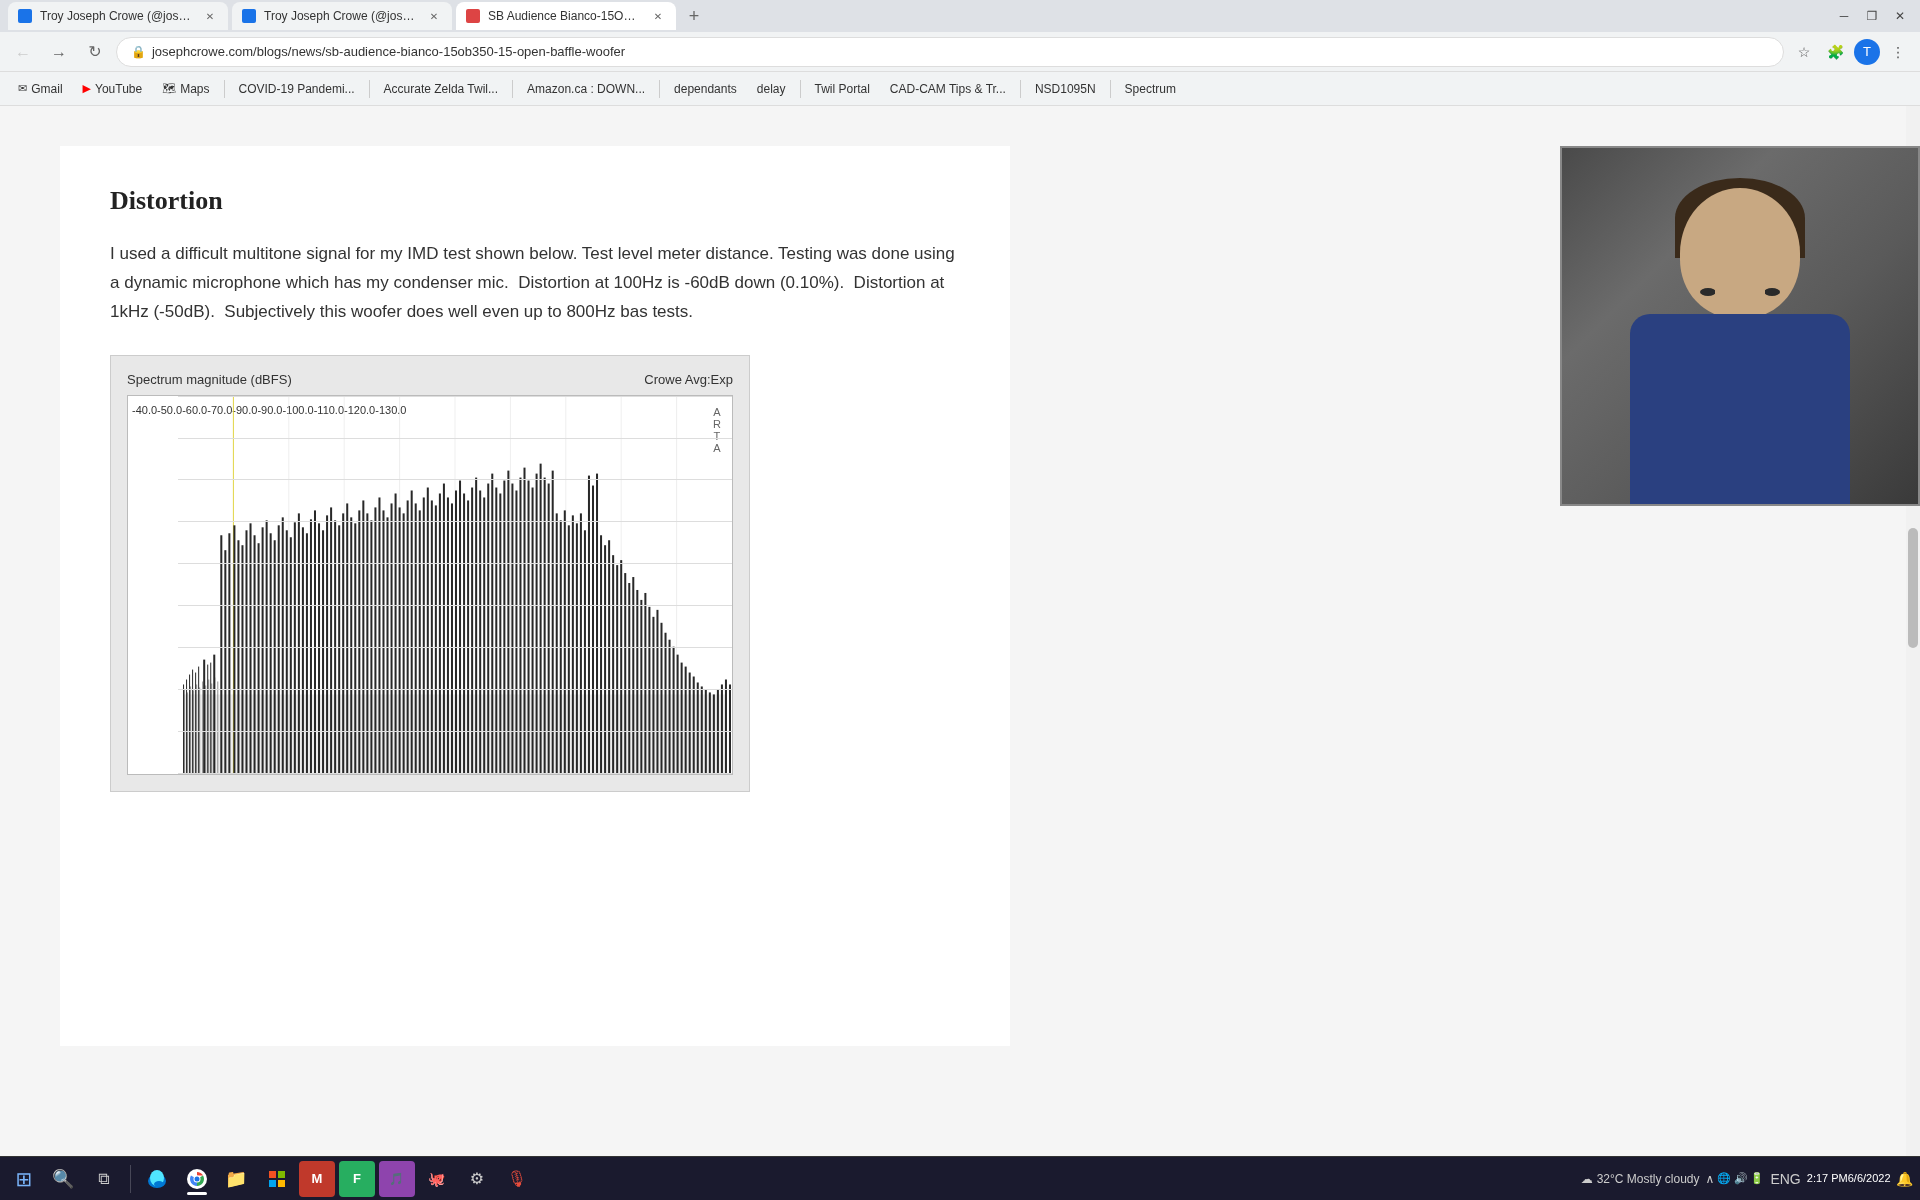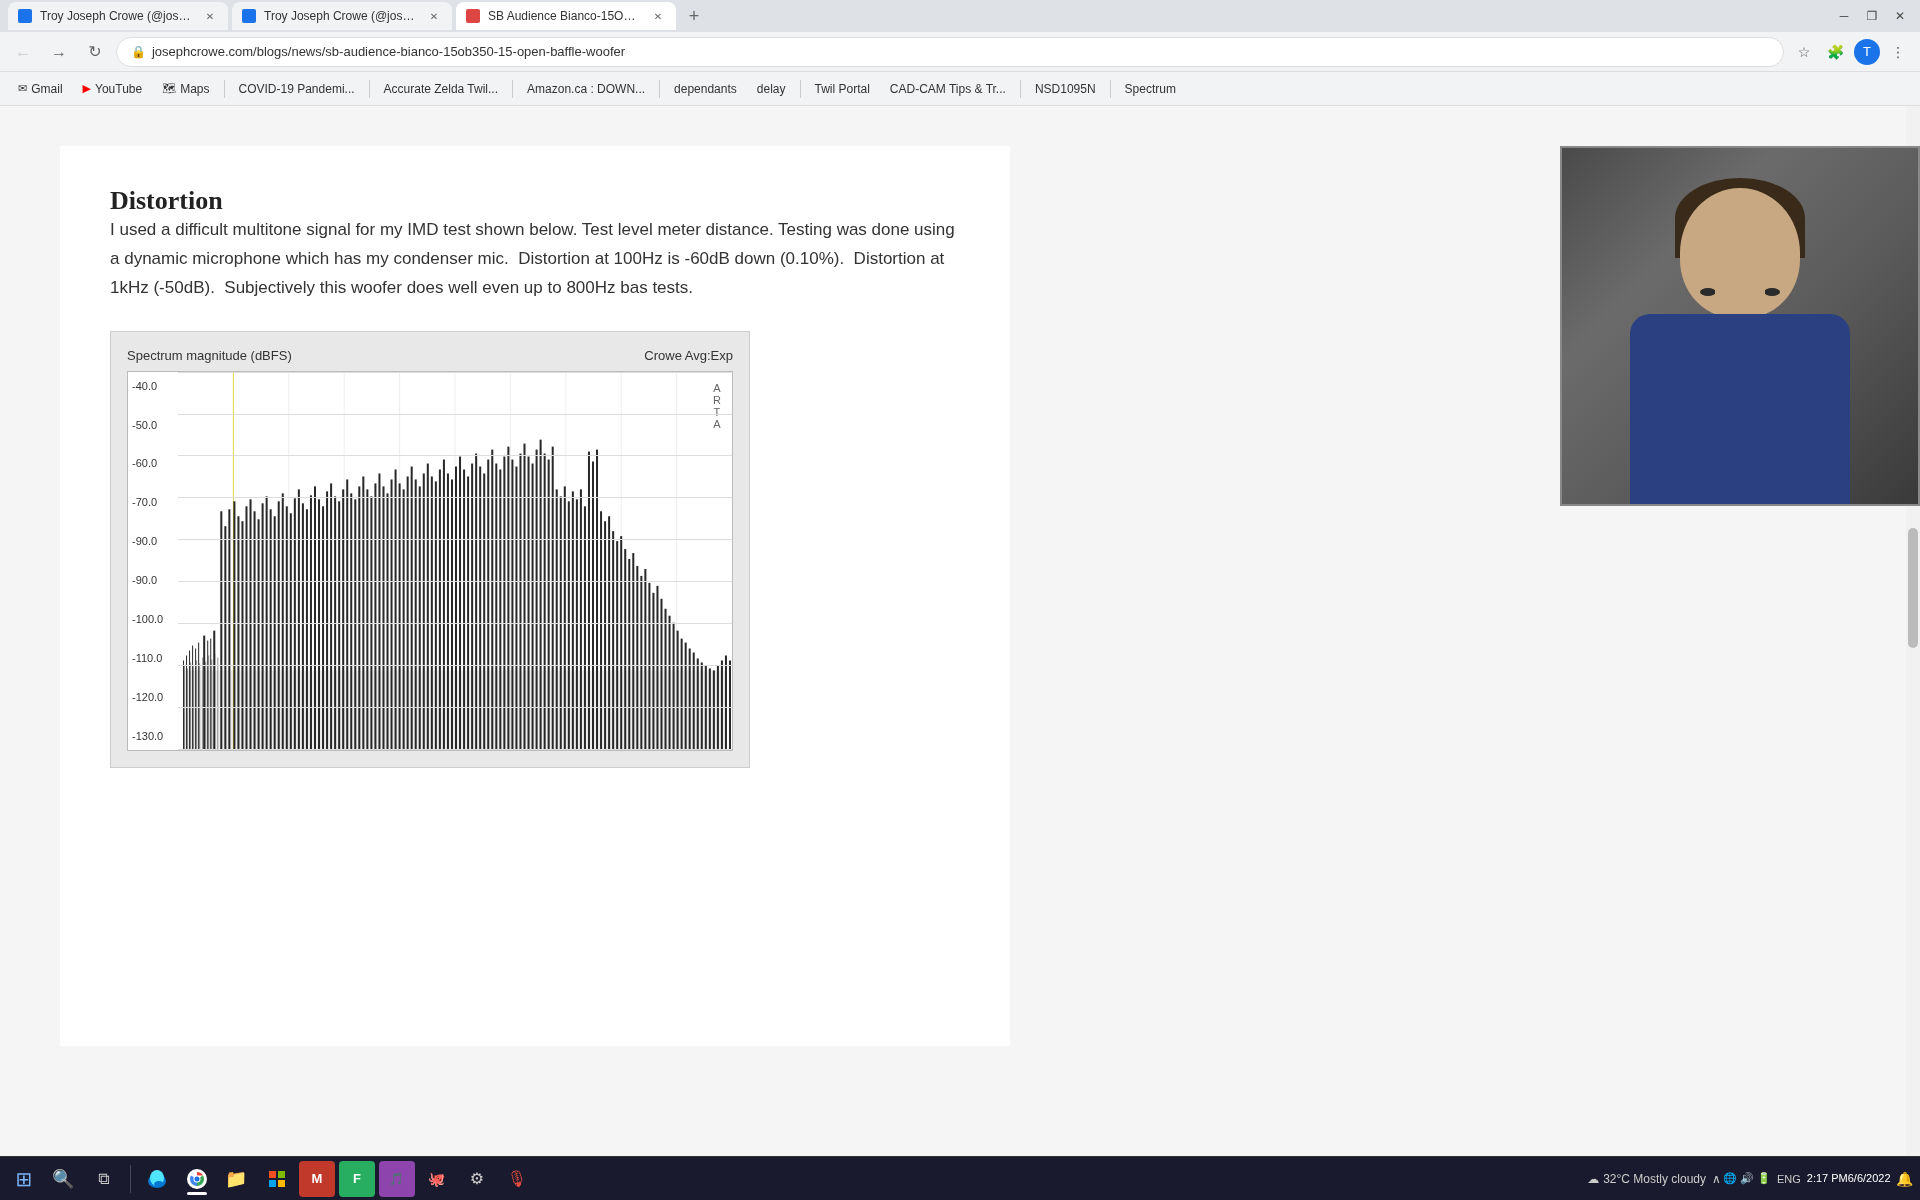--- a/index.html
+++ b/index.html
@@ -36,28 +36,28 @@
     .bookmark-icon { font-size: 11px; }
     .bookmark-divider { width: 1px; height: 18px; background: #ccc; margin: 0 2px; }
 
     
     .content-area { flex: 1; display: flex; background: #f1f1f1; overflow: hidden; position: relative; }
 
     
     .webpage { flex: 1; background: #f5f5f5; overflow-y: auto; padding: 40px 60px; position: relative; }
     .webpage-inner { max-width: 950px; background: #fff; min-height: 900px; padding: 40px 50px; }
 
-    .section-title { font-size: 26px; font-weight: 600; color: #222; font-family: Georgia, serif; }
+    .section-title { font-size: 26px; font-weight: 600; color: #222; margin-bottom: 24px; font-family: Georgia, serif; }
     .section-text { font-size: 17px; line-height: 1.7; color: #333; margin-bottom: 28px; font-family: Arial, sans-serif; }
 
     
     .chart-container { width: 640px; background: #e8e8e8; border: 1px solid #ccc; padding: 16px; margin-top: 10px; }
     .chart-header { display: flex; justify-content: space-between; align-items: center; margin-bottom: 8px; font-size: 13px; color: #333; }
     .chart-area { width: 100%; height: 380px; background: #fff; border: 1px solid #bbb; position: relative; overflow: hidden; display: flex; }
-    .chart-y-labels { width: 50px; display: flex; flex-direction: column; justify-content: space-between; padding: 8px 4px; font-size: 11px; color: #333; flex-shrink: 0; }
+    .chart-y-labels { width: 50px; display: flex; flex-direction: row; justify-content: space-between; padding: 8px 4px; font-size: 11px; color: #333; flex-shrink: 0; }
     .chart-plot { flex: 1; position: relative; }
     .chart-grid { position: absolute; top: 0; left: 0; right: 0; bottom: 0; display: flex; flex-direction: column; justify-content: space-between; }
     .chart-grid-line { width: 100%; height: 1px; background: #ddd; }
 
     
     .spectrum-svg { width: 100%; height: 100%; }
 
     
     .pip-video { position: absolute; top: 40px; right: 0; width: 360px; height: 360px; background: #2a2a2a; border: 2px solid #888; z-index: 100; overflow: hidden; }
     .pip-video-face { width: 100%; height: 100%; background: linear-gradient(135deg, #4a4a4a 0%, #6b6b6b 30%, #5a5a5a 60%, #3a3a3a 100%); display: flex; align-items: center; justify-content: center; position: relative; }
@@ -481,21 +481,21 @@
       <div style="display:flex; align-items:center; gap:4px; color:#ccc; font-size:12px;">
         <span>☁</span>
         <span>32°C  Mostly cloudy</span>
       </div>
       <div style="display:flex; align-items:center; gap:3px;">
         <span style="color:#ccc; font-size:12px;">∧</span>
         <span style="color:#ccc; font-size:11px;">🌐</span>
         <span style="color:#ccc; font-size:11px;">🔊</span>
         <span style="color:#ccc; font-size:11px;">🔋</span>
       </div>
-      <span style="color:#ccc; font-size:11px;text-align:right;">ENG</span>
+      <span style="color:#ccc; font-size:14px;text-align:right;">ENG</span>
       <div class="taskbar-time">
         <span>2:17 PM</span>
         <span>6/6/2022</span>
       </div>
       <div style="color:#ccc; font-size:14px;">🔔</div>
     </div>
   </div>
 
 </div>
 

